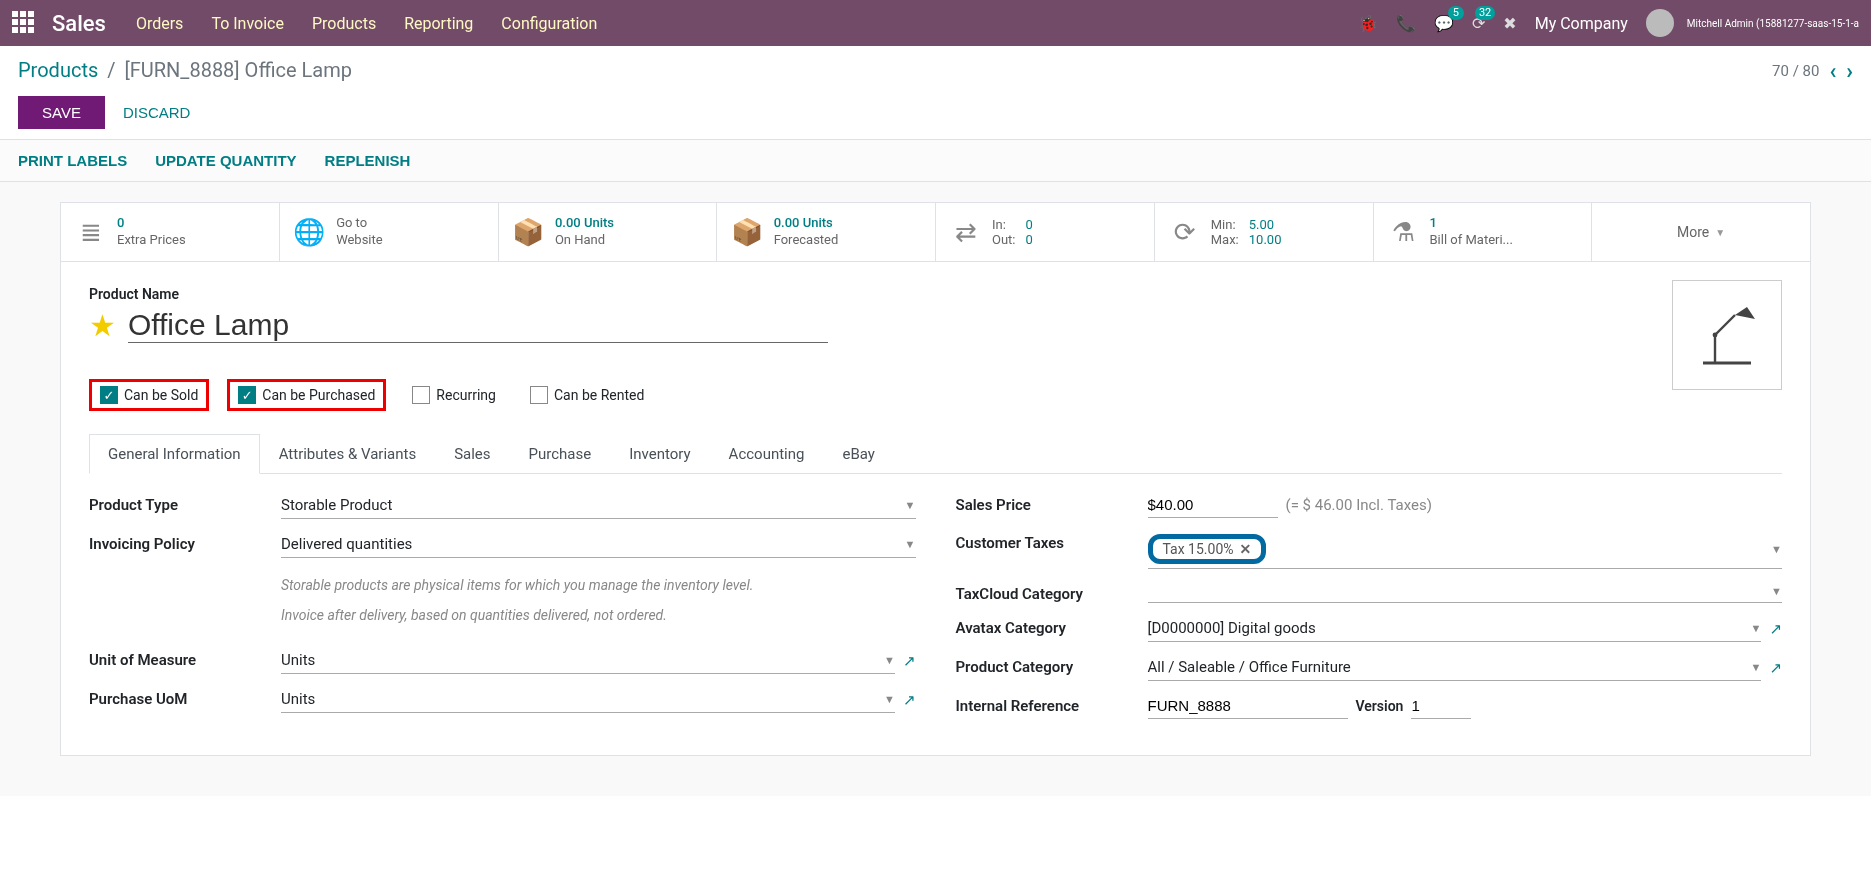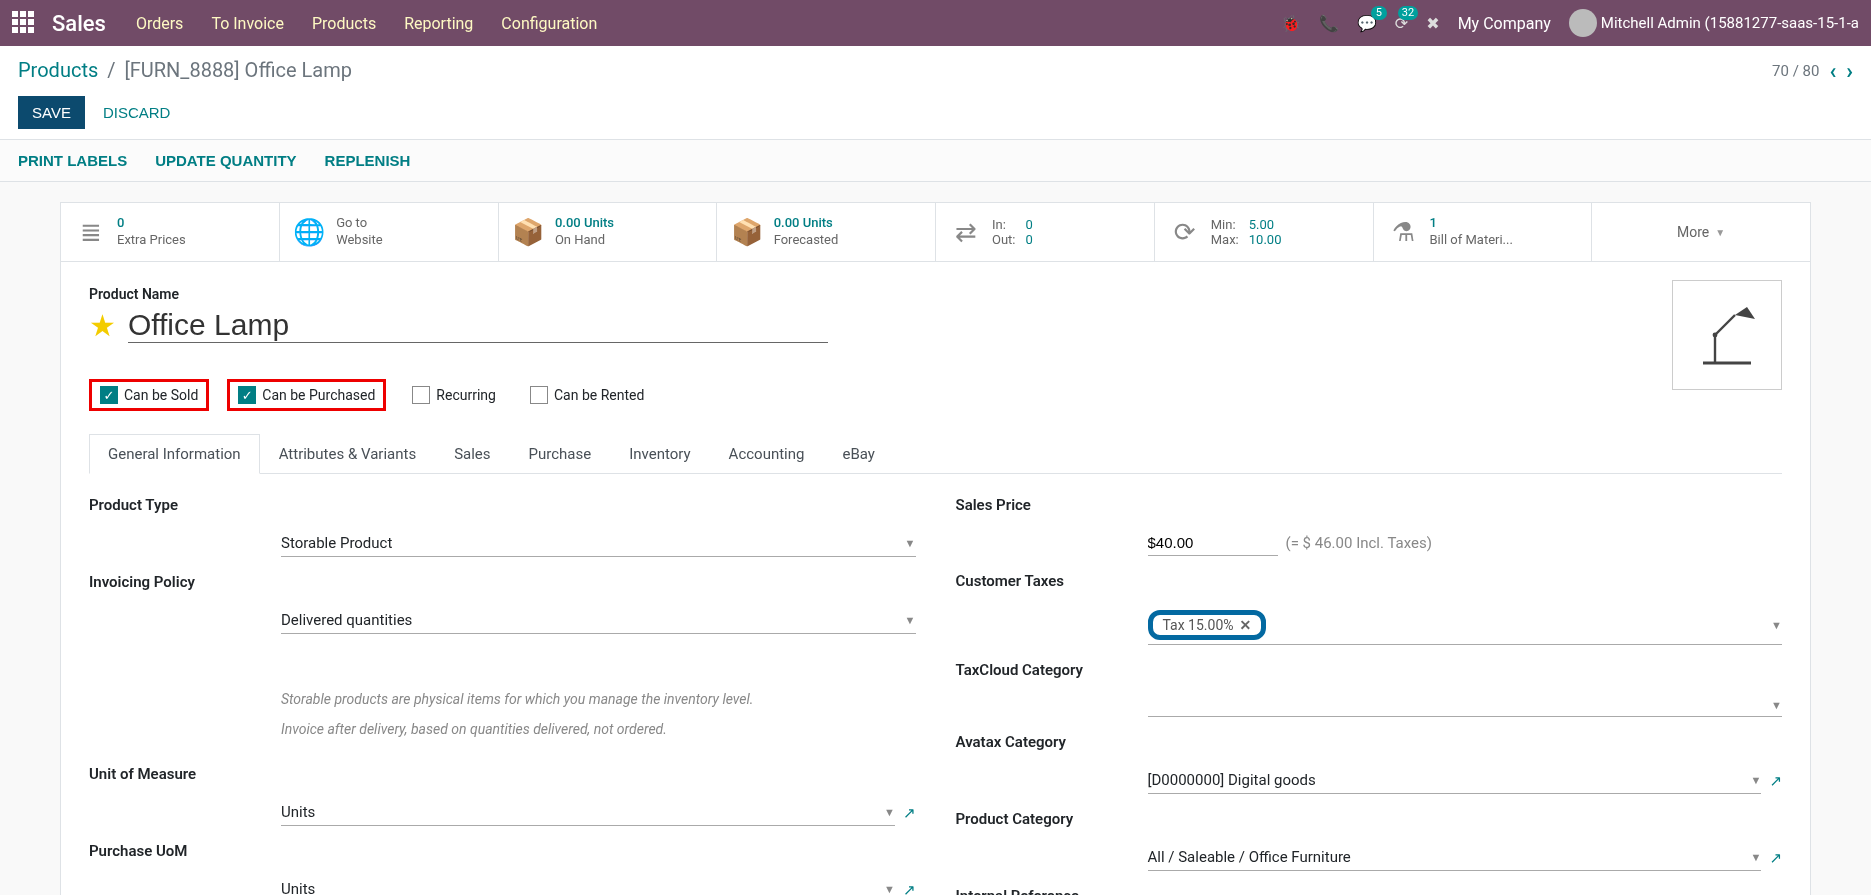--- a/index.html
+++ b/index.html
@@ -9,30 +9,30 @@
 .topnav { background: #714B67; color: #fff; height: 46px; display: flex; align-items: center; padding: 0 12px; }
 .topnav .apps-icon { width: 24px; height: 24px; display: grid; grid-template-columns: repeat(3, 6px); grid-template-rows: repeat(3, 6px); gap: 2px; margin-right: 16px; cursor: pointer; }
 .topnav .apps-icon span { background: #fff; width: 6px; height: 6px; }
 .topnav .brand { font-size: 22px; font-weight: 500; margin-right: 30px; }
 .topnav .menu { display: flex; gap: 28px; }
 .topnav .menu a { color: #fef9c3; text-decoration: none; font-size: 16px; cursor: pointer; }
 .topnav .right { margin-left: auto; display: flex; align-items: center; gap: 18px; }
 .topnav .right .icon { color: #ddd; cursor: pointer; font-size: 16px; position: relative; }
 .topnav .badge { position: absolute; top: -8px; right: -10px; background: #00A09D; color: #fff; border-radius: 8px; font-size: 11px; padding: 0 4px; line-height: 14px; min-width: 16px; text-align: center; }
 .topnav .company { font-size: 16px; cursor: pointer; }
-.topnav .user { display: flex; align-items: center; gap: 4px; font-size: 15px; cursor: pointer; }
+.topnav .user { display: flex; align-items: center; gap: 13px; font-size: 10px; cursor: pointer; }
 .topnav .avatar { width: 28px; height: 28px; border-radius: 50%; background: #bbb; display: inline-block; }
 
 
 .breadcrumb-bar { padding: 12px 18px 10px; border-bottom: 1px solid #dee2e6; display: flex; align-items: flex-start; justify-content: space-between; }
 .breadcrumb { font-size: 20px; color: #6c757d; }
 .breadcrumb a { color: #017E84; text-decoration: none; cursor: pointer; }
 .breadcrumb .sep { color: #6c757d; margin: 0 4px; }
 .action-row { display: flex; align-items: center; gap: 18px; margin-top: 14px; }
-.btn-save { background: #0c4a6e; color: #fff; border: none; padding: 8px 14px; font-size: 15px; font-weight: 500; cursor: pointer; }
+.btn-save { background: #701a75; color: #fff; border: none; padding: 8px 24px; font-size: 15px; font-weight: 500; cursor: pointer; }
 .btn-discard { background: transparent; color: #017E84; border: none; font-size: 15px; font-weight: 500; cursor: pointer; }
 .pager { display: flex; align-items: center; gap: 10px; color: #6c757d; font-size: 15px; }
 .pager .chev { font-size: 22px; color: #017E84; cursor: pointer; font-weight: bold; }
 
 
 .subactions { padding: 12px 18px; border-bottom: 1px solid #dee2e6; display: flex; gap: 28px; background: #fbfbfb; }
 .subactions button { background: transparent; border: none; color: #017E84; font-size: 15px; font-weight: 600; cursor: pointer; }
 
 
 .sheet-container { padding: 20px 60px 40px; background: #f9f9f9; }
@@ -67,21 +67,21 @@
 
 .tabs { display: flex; border-bottom: 1px solid #dee2e6; margin-top: 22px; }
 .tab { padding: 10px 18px; border: 1px solid transparent; border-bottom: none; color: #495057; cursor: pointer; font-size: 15px; position: relative; top: 1px; }
 .tab.active { border: 1px solid #dee2e6; border-bottom: 1px solid #fff; background: #fff; color: #495057; }
 
 
 .tab-content { padding: 18px 0 0; display: flex; gap: 40px; }
 .col { flex: 1; }
 .field-row { display: flex; align-items: flex-start; margin-bottom: 12px; gap: 12px; }
 .field-row .flabel { width: 180px; font-weight: 600; padding-top: 4px; font-size: 15px; }
-.field-row .fval { flex: 1; display: flex; align-items: center; gap: 8px; margin-top: 38px; }
+.field-row .fval { flex: 1; display: flex; align-items: center; gap: 8px; }
 .select-ish { width: 100%; border: none; border-bottom: 1px solid #aaa; padding: 4px 0; font-size: 15px; display: flex; justify-content: space-between; align-items: center; cursor: pointer; }
 .select-ish .caret { color: #888; font-size: 11px; }
 .input-ish { border: none; border-bottom: 1px solid #aaa; padding: 4px 0; font-size: 15px; width: 130px; }
 .help { color: #888; font-style: italic; font-size: 14px; line-height: 1.4; margin: 6px 0 10px; }
 .ext-link { color: #017E84; cursor: pointer; font-size: 15px; }
 .tag { display: inline-flex; align-items: center; gap: 6px; border: 5px solid #0369a1; border-radius: 12px; padding: 2px 10px; font-size: 14px; color: #555; justify-content: center; }
 .tag .x { cursor: pointer; font-weight: bold; color: #666; }
 .price-note { color: #888; font-size: 15px; }
 .ver-row { display: flex; align-items: center; gap: 20px; }
 .ver-label { font-weight: 600; }

